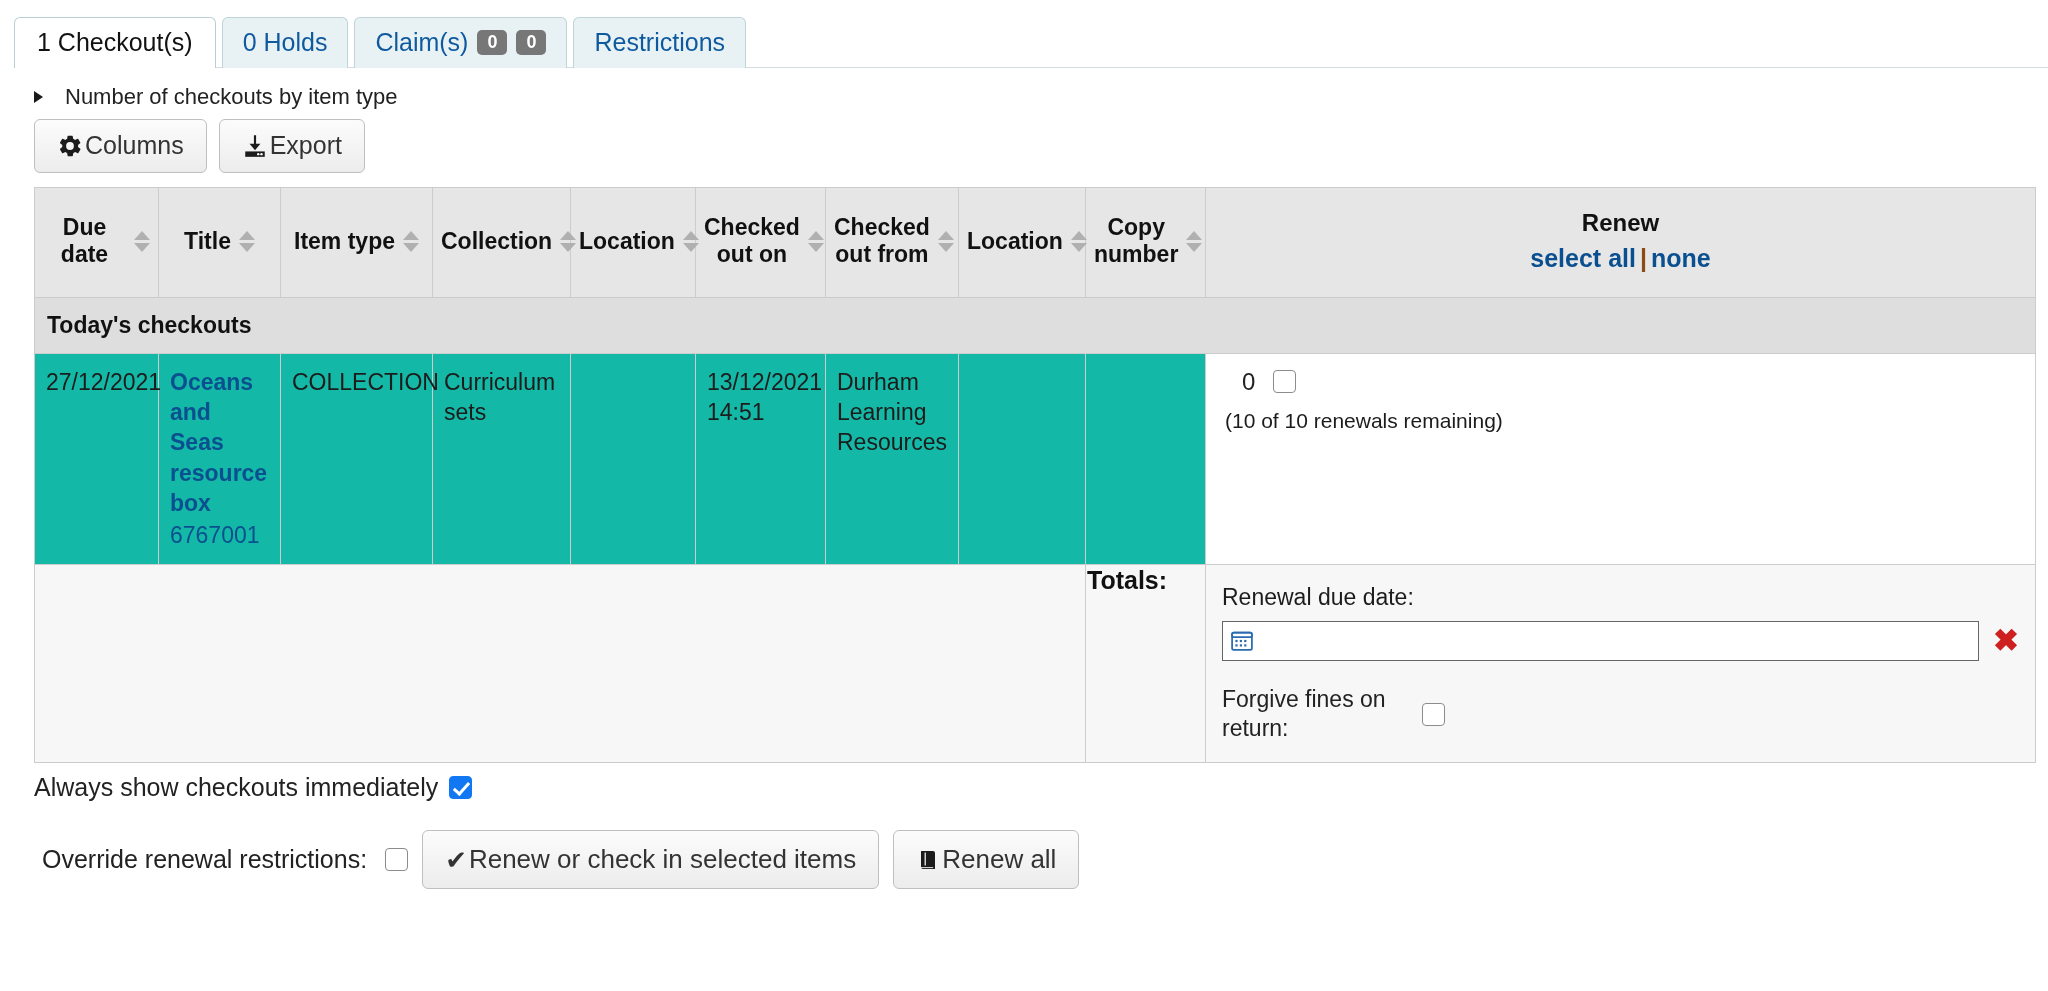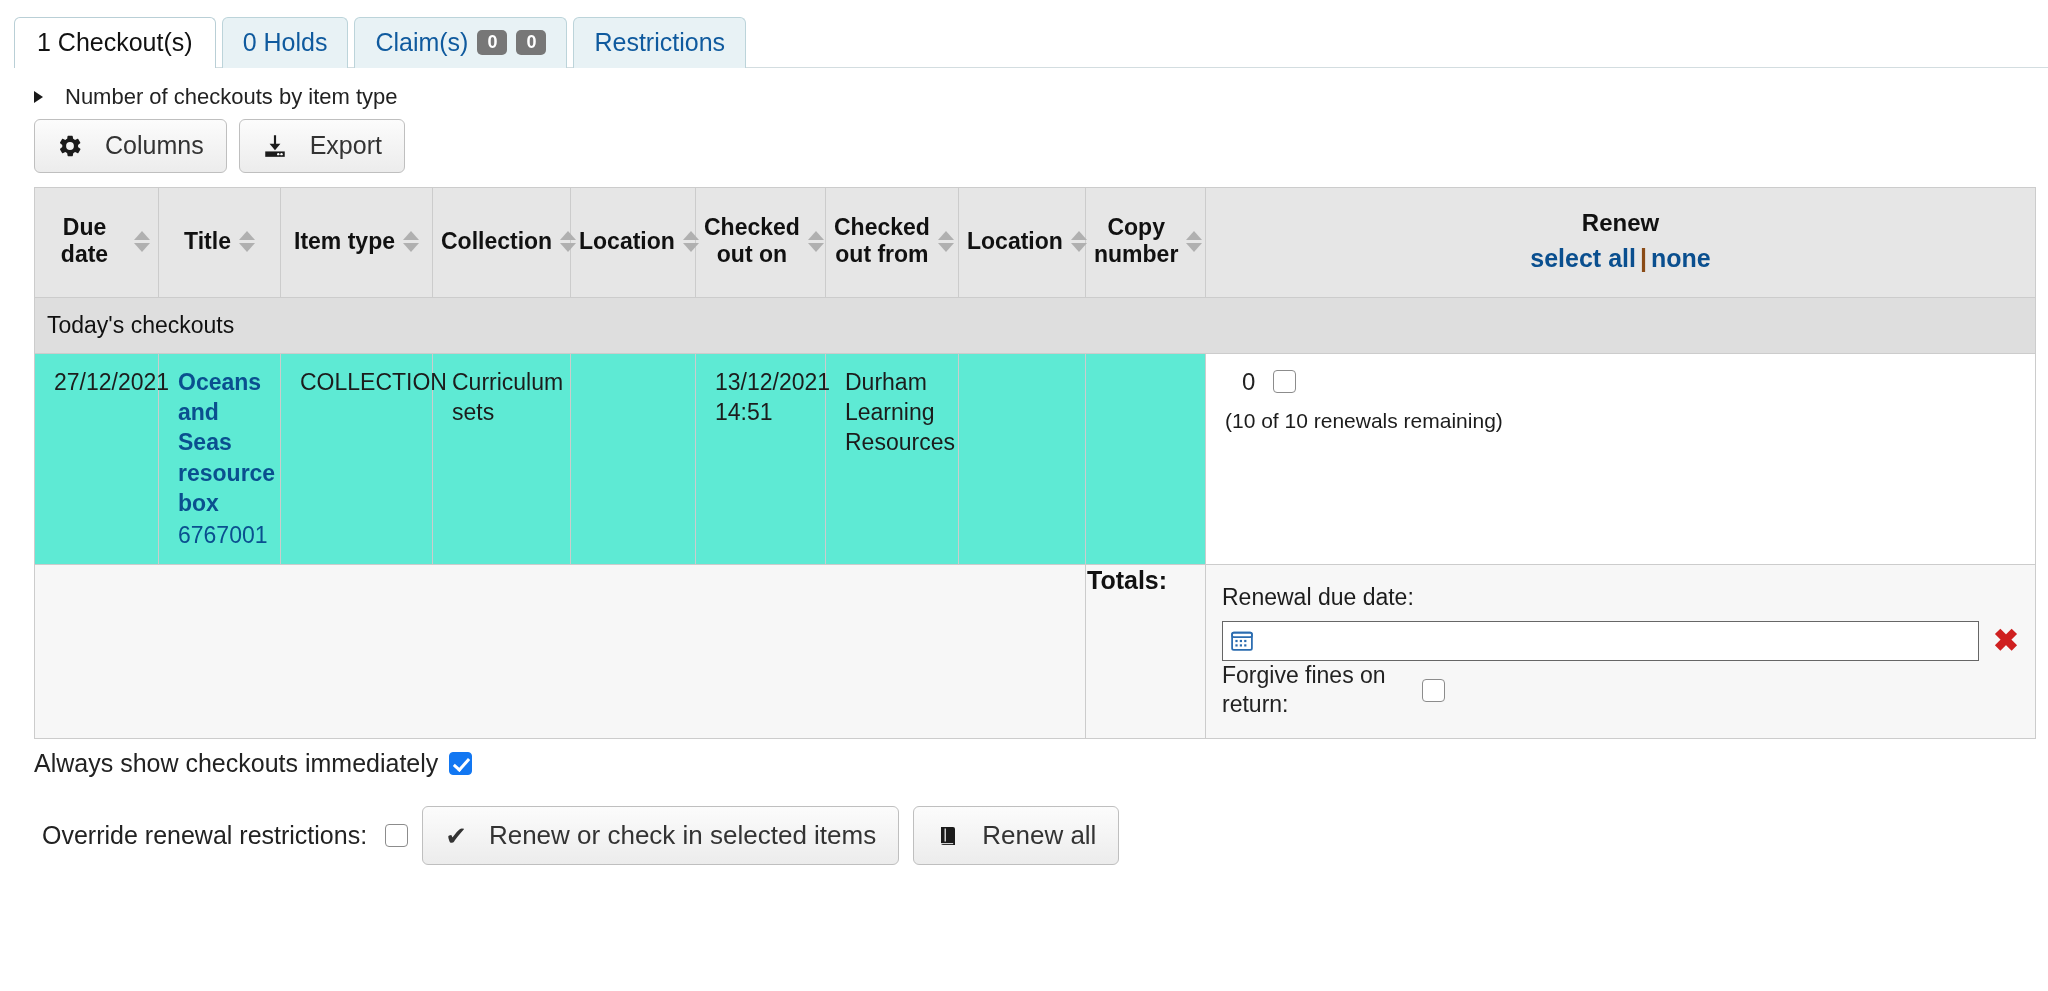--- a/index.html
+++ b/index.html
@@ -95,21 +95,21 @@
 
   .toolbar {
     display: flex;
     gap: 12px;
     margin: 0 0 14px 20px;
   }
   .btn {
     display: inline-flex;
     align-items: center;
     justify-content: center;
-    gap: 22px;
+    gap: 2px;
     font-size: 25px;
     color: #333333;
     background: linear-gradient(#fcfcfc, #ececec);
     border: 1px solid #bfbfbf;
     border-radius: 6px;
     padding: 12px 22px;
     cursor: pointer;
     white-space: nowrap;
     line-height: 1.1;
   }
@@ -159,30 +159,30 @@
 
   .renew-head { text-align: center; }
   .renew-head .rt { font-size: 24px; font-weight: bold; display: block; margin-bottom: 7px;}
   .renew-head .links { font-size: 25px; font-weight: bold; }
   .renew-head .links a { color: #0a4f8f; text-decoration: none; cursor: pointer; }
   .renew-head .links .sep { color: #8a4b16; margin: 0 4px; font-weight: bold;}
 
   tr.group td {
     background: #dedede;
     font-size: 23px;
-    font-weight: normal;
+    font-weight: bold;
     padding: 14px 12px;
     color: #111111;
   }
 
   td.cell {
     font-size: 23px;
-    padding: 13px 11px 13px 19px;
+    padding: 13px 11px 13px 11px;
     line-height: 1.32;
-    background: #5eead4;
+    background: #14b8a6;
     color: #1c1c1c;
   }
   td.cell .title-link {
     color: #0a4f8f;
     font-weight: bold;
     text-decoration: none;
     cursor: pointer;
     display: block;
   }
   td.cell .barcode {
@@ -276,21 +276,21 @@
     color: #cf2020;
     font-size: 31px;
     font-weight: bold;
     line-height: 1;
     cursor: pointer;
     user-select: none;
   }
   .forgive-row {
     display: flex;
     align-items: center;
-    margin-top: 0;
+    margin-top: 24px;
   }
   .forgive-row .fl { font-size: 23px; line-height: 1.3; width: 200px; }
 
   
   .always-row {
     display: flex;
     align-items: center;
     gap: 11px;
     margin: 10px 0 0 20px;
     font-size: 25px;

